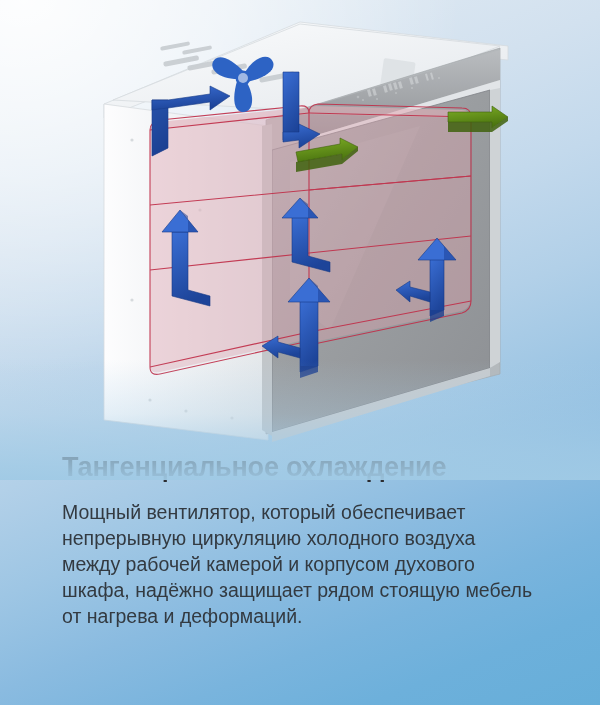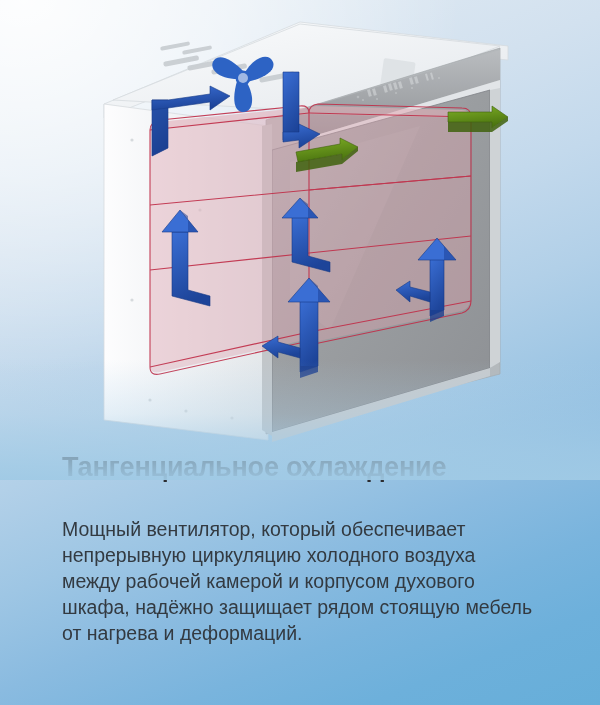--- a/index.html
+++ b/index.html
@@ -38,21 +38,21 @@
   
   .copy{position:absolute;left:0;top:452px;width:600px;padding:0 62px;box-sizing:border-box;}
   .headline{
     margin:0;
     font-size:27px;line-height:1.12;
     font-weight:bold;letter-spacing:-.2px;
     color:#2b2c30;
     -webkit-font-smoothing:antialiased;
   }
   .body-copy{
-    margin:35px 0 0 0;
+    margin:18px 0 0 0;
     font-size:19.5px;line-height:1.33;
     font-weight:normal;
     color:#333a41;
     max-width:500px;
   }
 </style>
 </head>
 <body>
 
 <div class="slide">

